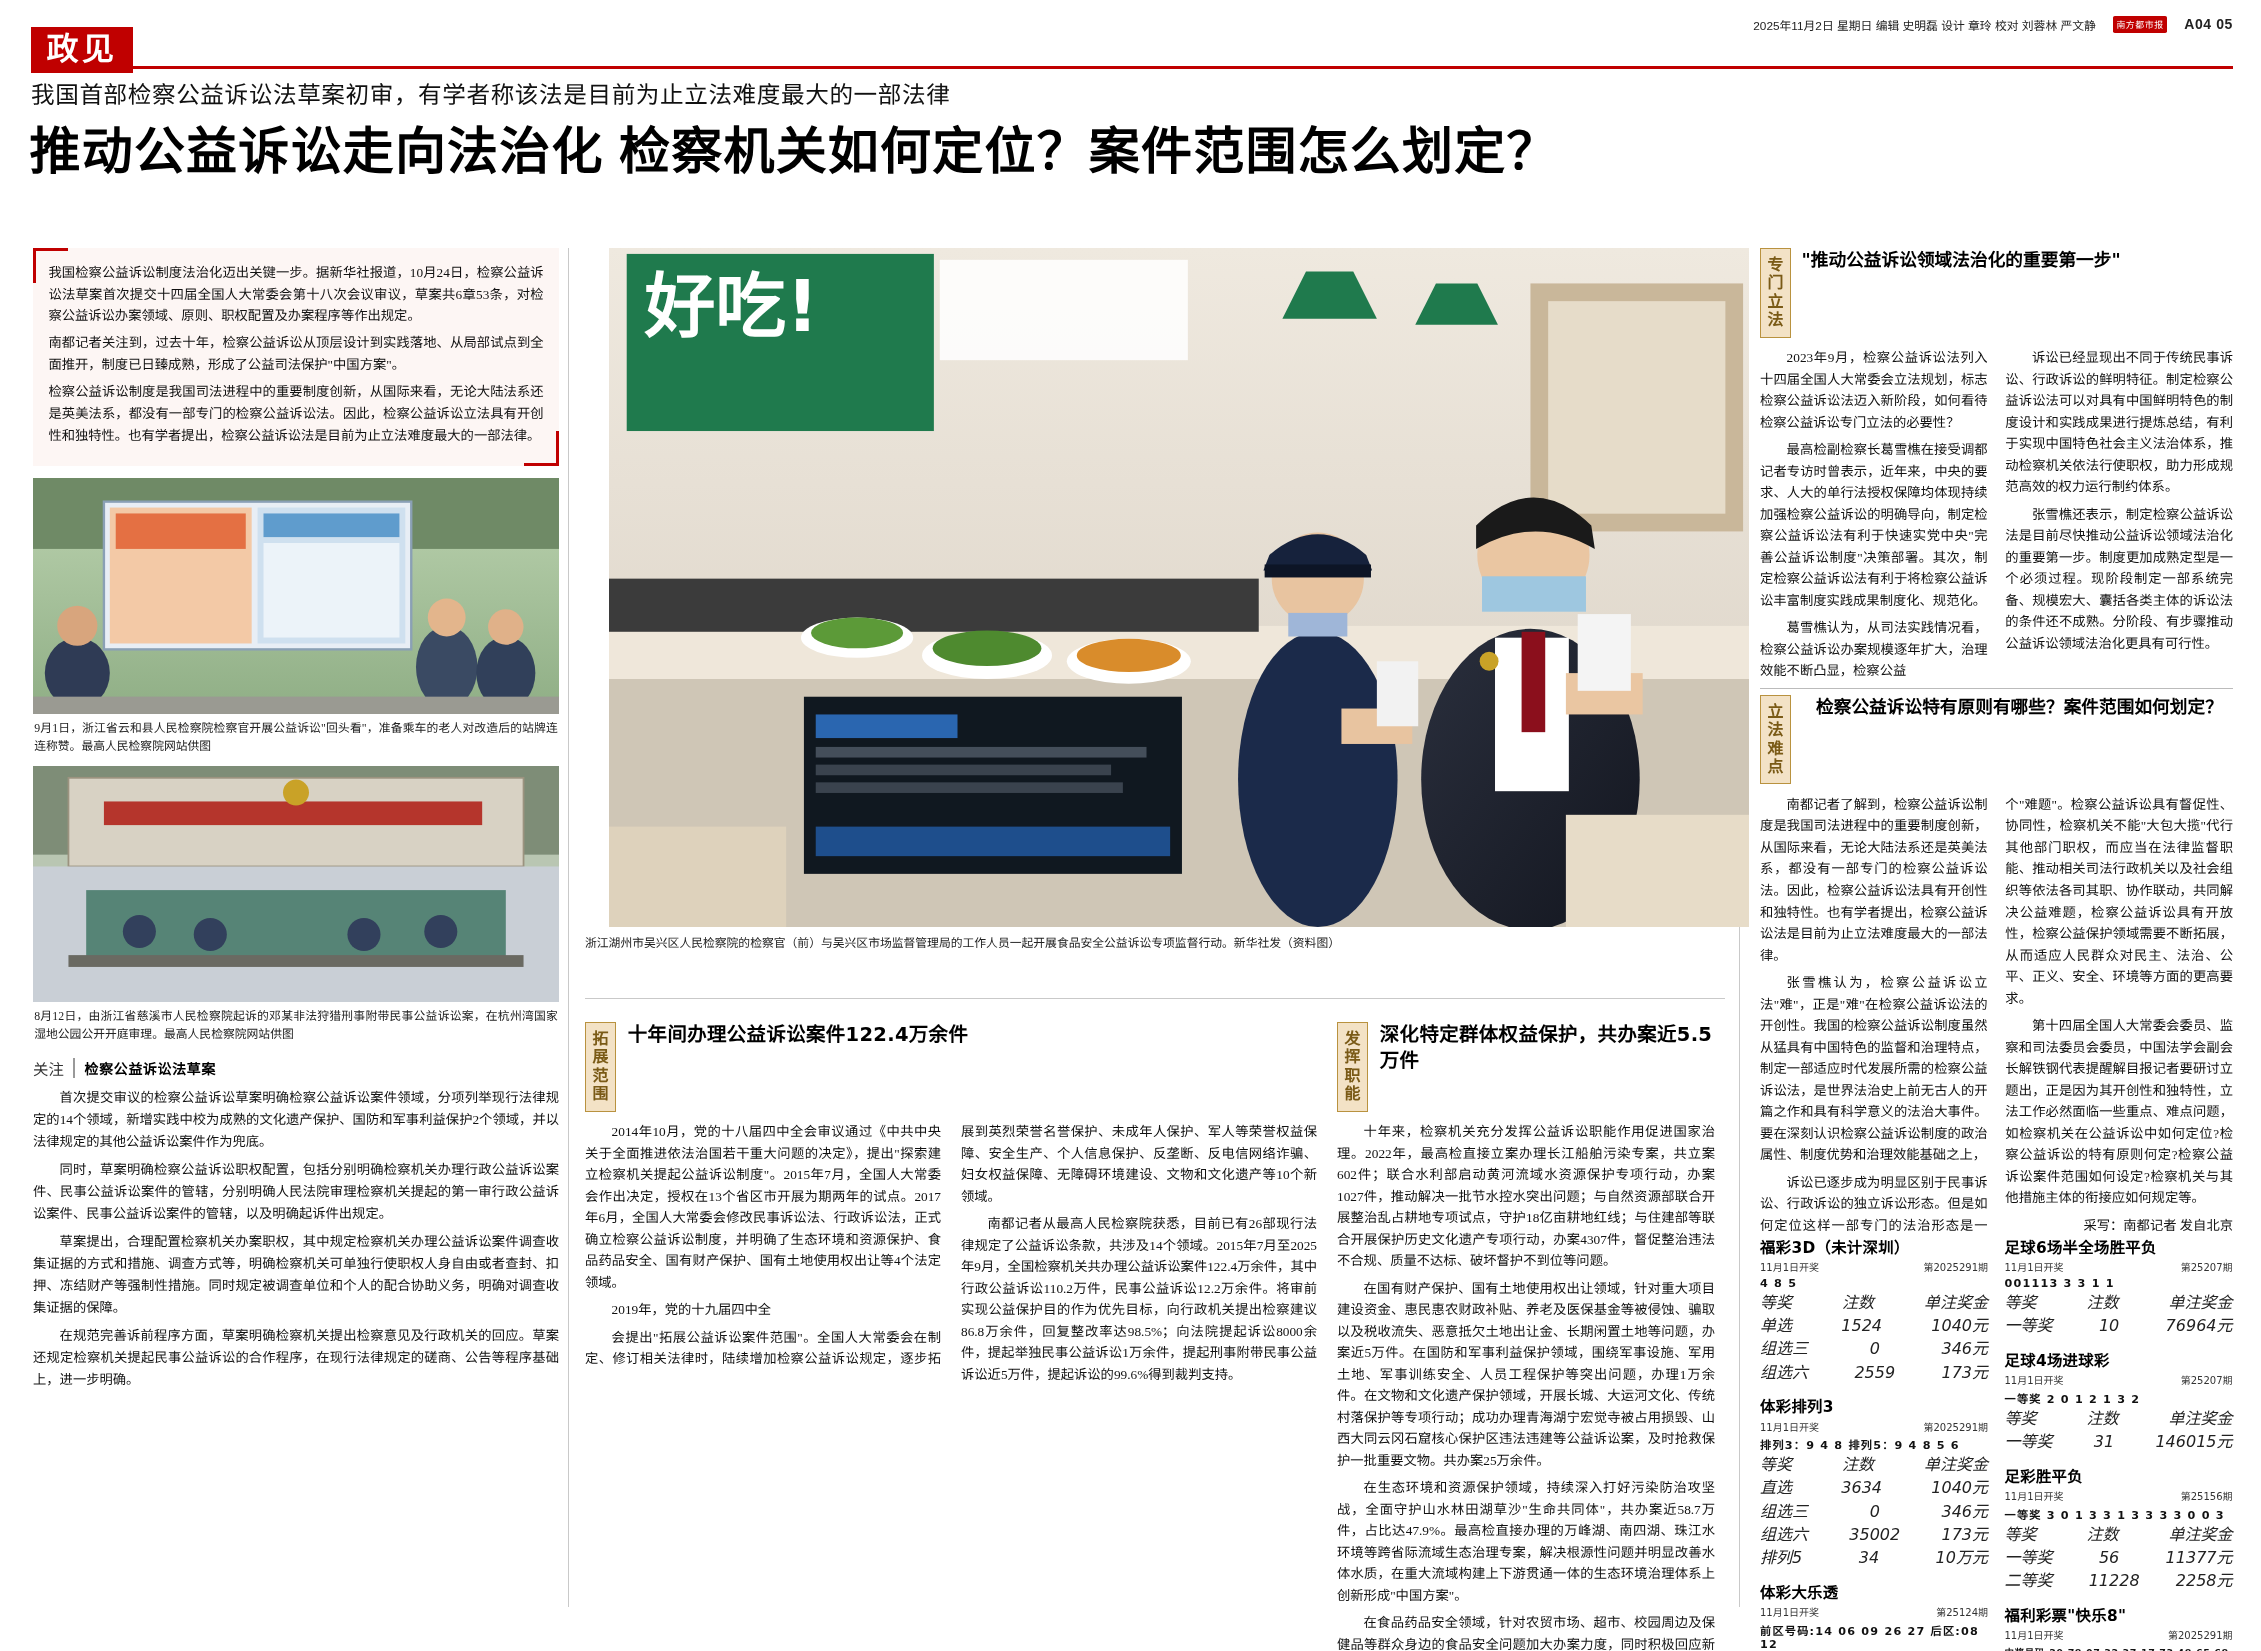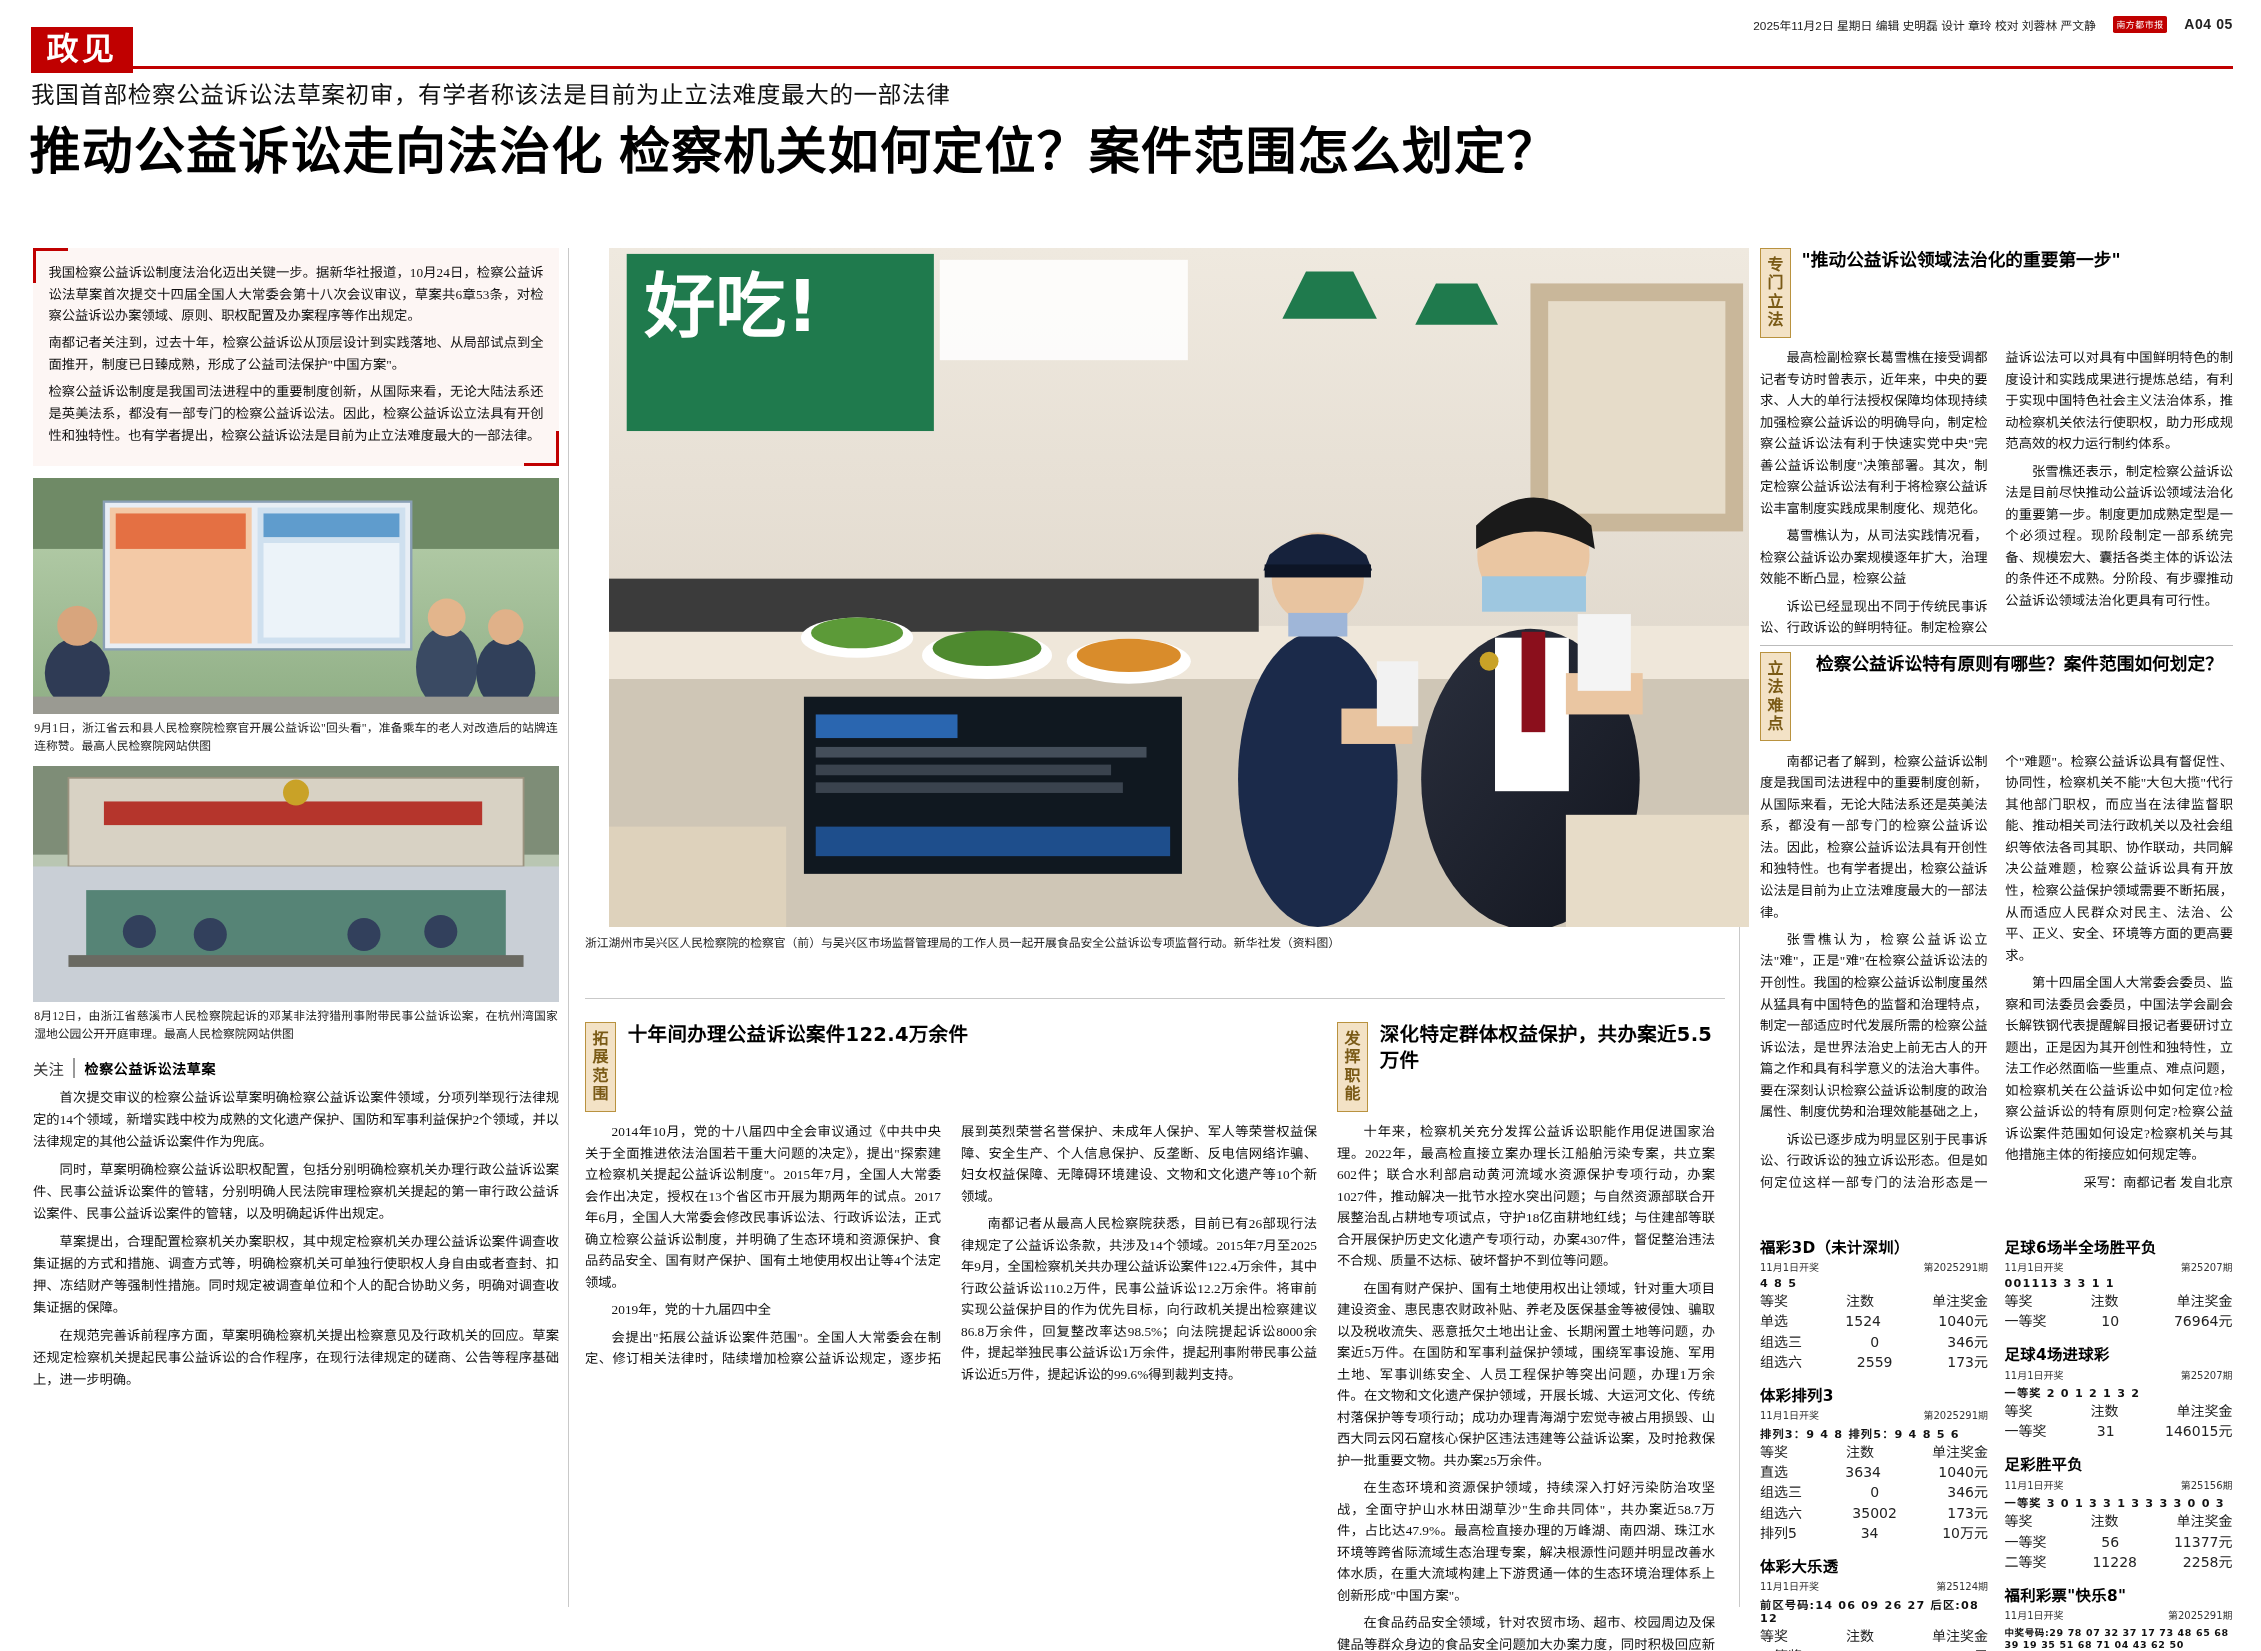--- a/index.html
+++ b/index.html
@@ -126,21 +126,21 @@
 
   
   .lottery{
     position:absolute;left:1760px;top:1235px;width:473px;
     font-family:"DejaVu Sans", sans-serif;
   }
   .lot-grid{display:flex;gap:16.5px;}
   .lot-col{width:228px;}
   .lot-title{font-weight:bold;font-size:15.4px;color:#000;margin:0 0 2.4px 0;letter-spacing:0.3px;}
   .lot-sub{font-size:10px;color:#333;display:flex;justify-content:space-between;margin-bottom:2.4px;}
-  .lot-row{font-size:14px;color:#222;line-height:1.45;display:flex;justify-content:space-between;}
+  .lot-row{font-size:16px;color:#222;line-height:1.45;display:flex;justify-content:space-between;font-style:italic;}
   .lot-nums{font-size:11.2px;font-weight:bold;letter-spacing:1.2px;margin:1.2px 0;}
   .lot-block{margin-bottom:10.6px;}
   .sep{height:1.2px;background:#bbb;margin:5.9px 0;}
 </style>
 </head>
 <body>
 
 <div class="page">
 
   <div class="masthead">
@@ -333,20 +333,21 @@
     </div>
   </div>
 
   <div class="col-right">
 
     <div style="display:flex;gap:10.6px;align-items:flex-start;">
       <div class="tagbox">专门立法</div>
       <div class="quote-head" style="flex:1;">"推动公益诉讼领域法治化的重要第一步"</div>
     </div>
     <div class="rbody rtwocol" style="margin-top:9.5px;">
+      <p>2023年9月，检察公益诉讼法列入十四届全国人大常委会立法规划，标志检察公益诉讼法迈入新阶段，如何看待检察公益诉讼专门立法的必要性？</p>
       <p>最高检副检察长葛雪樵在接受调都记者专访时曾表示，近年来，中央的要求、人大的单行法授权保障均体现持续加强检察公益诉讼的明确导向，制定检察公益诉讼法有利于快速实党中央"完善公益诉讼制度"决策部署。其次，制定检察公益诉讼法有利于将检察公益诉讼丰富制度实践成果制度化、规范化。</p>
       <p>葛雪樵认为，从司法实践情况看，检察公益诉讼办案规模逐年扩大，治理效能不断凸显，检察公益</p>
       <p>诉讼已经显现出不同于传统民事诉讼、行政诉讼的鲜明特征。制定检察公益诉讼法可以对具有中国鲜明特色的制度设计和实践成果进行提炼总结，有利于实现中国特色社会主义法治体系，推动检察机关依法行使职权，助力形成规范高效的权力运行制约体系。</p>
       <p>张雪樵还表示，制定检察公益诉讼法是目前尽快推动公益诉讼领域法治化的重要第一步。制度更加成熟定型是一个必须过程。现阶段制定一部系统完备、规模宏大、囊括各类主体的诉讼法的条件还不成熟。分阶段、有步骤推动公益诉讼领域法治化更具有可行性。</p>
     </div>
 
     <div class="sep"></div>
 
     <div style="display:flex;gap:25px;align-items:flex-start;margin-top:5.9px;">
       <div class="tagbox">立法难点</div>

